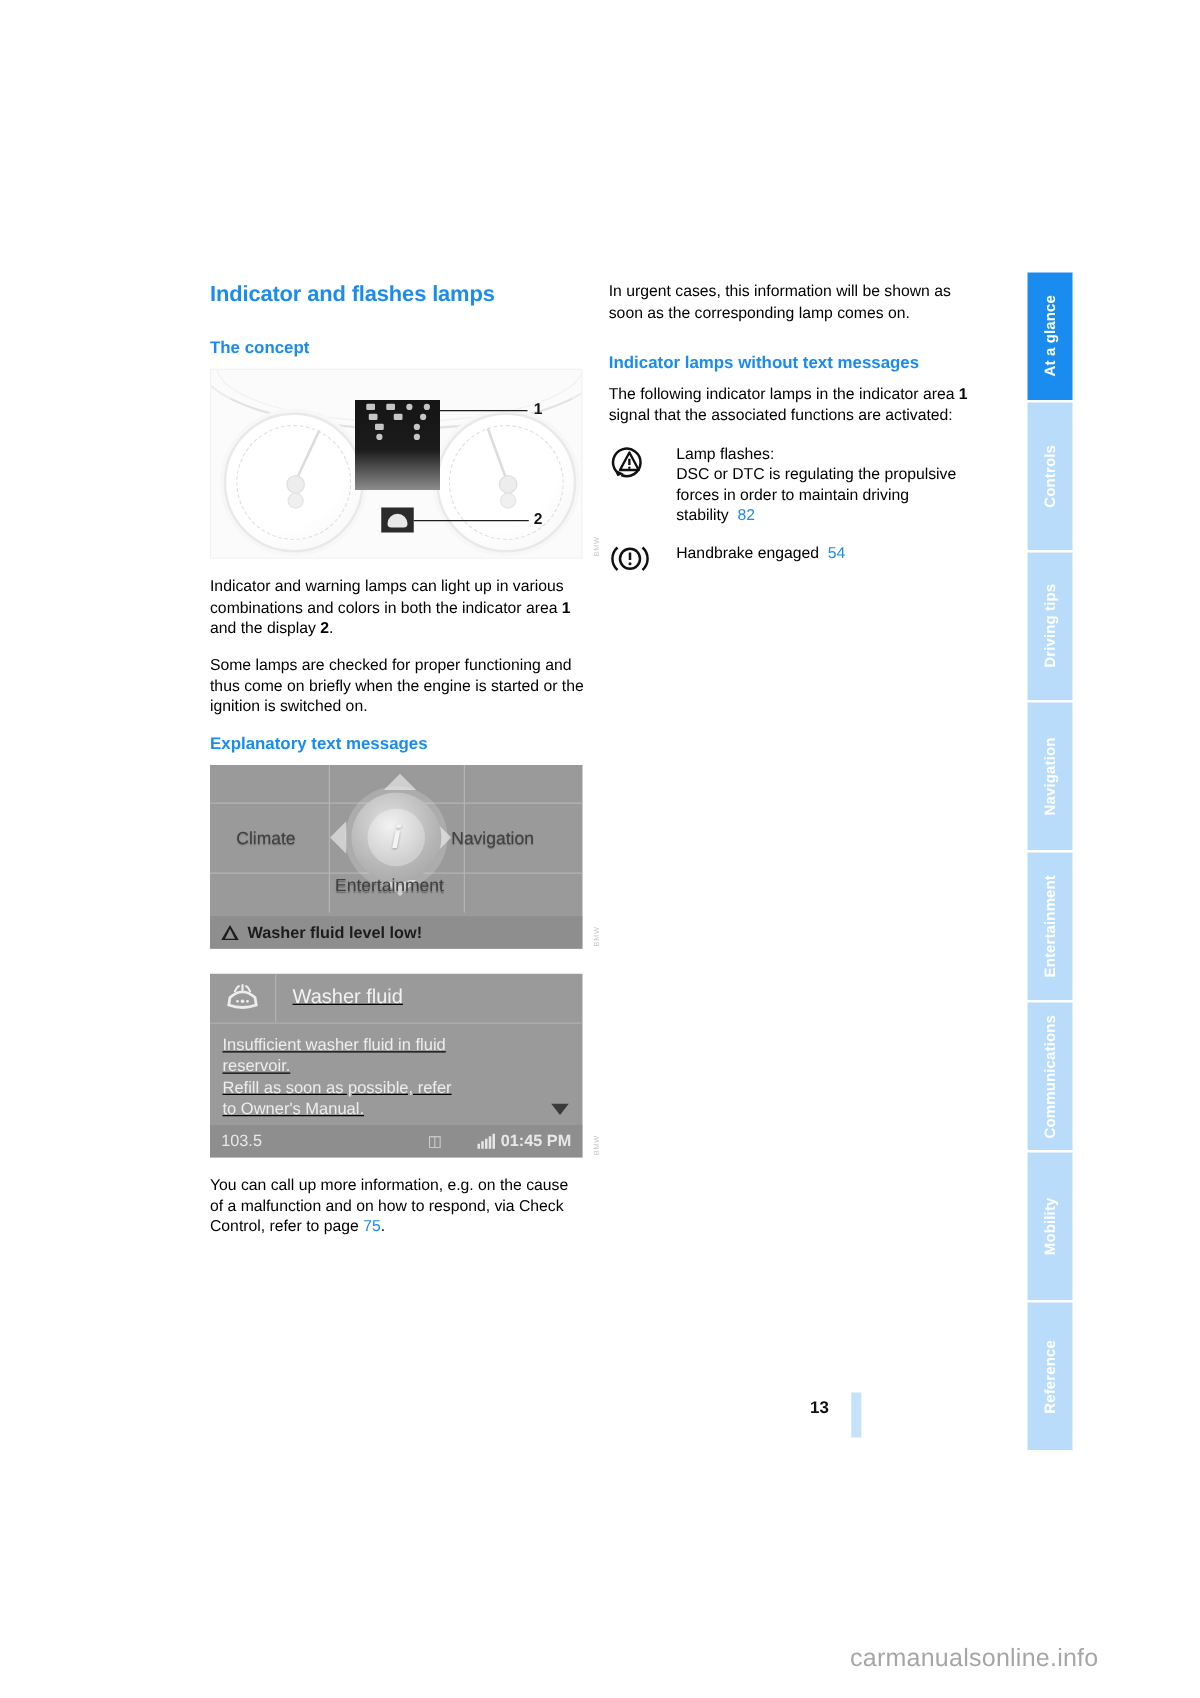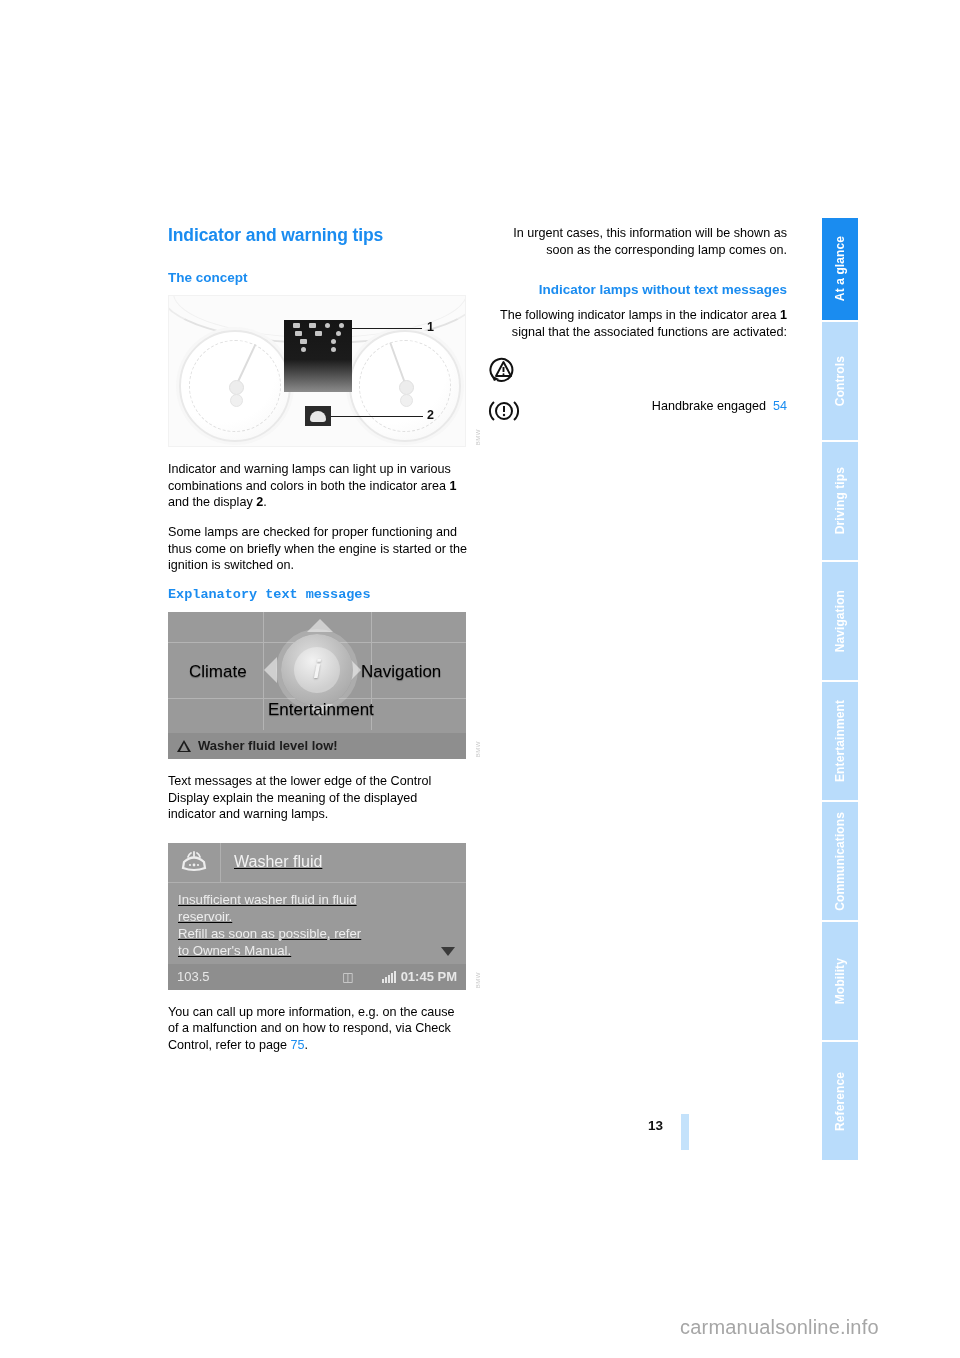--- a/index.html
+++ b/index.html
@@ -7,38 +7,38 @@
     width:960px;height:1358px;position:relative;overflow:hidden;
     font-family:"Liberation Sans","DejaVu Sans",sans-serif;
     color:#000;
     -webkit-font-smoothing:antialiased;
   }
   .page{position:absolute;inset:0;}
 
   
   .col{position:absolute;top:225px;width:300px;}
   .col-left{left:168px;}
-  .col-right{left:487px;text-align:right;}
+  .col-right{left:487px;}
 
   h1.title{
     font-size:17.5px;font-weight:bold;color:#1a8cf0;
     margin:0 0 24px 0;letter-spacing:-0.1px;line-height:1.2;
   }
   h2.sub{
     font-size:13.5px;font-weight:bold;color:#1a8cf0;
     margin:0 0 9px 0;line-height:1.2;
   }
   p.body{
     font-size:12.6px;line-height:16.6px;margin:0 0 13px 0;color:#000;
   }
   p.body:last-child{margin-bottom:12px;}
   .ref{color:#1a8cf0;}
   .bold{font-weight:bold;}
 
-  .gap-before{margin-top:24px;font-family:Liberation Mono, monospace;}
+  .gap-before{margin-top:24px;}
 
   
   .fig{position:relative;margin:0 0 14px 0;}
   .fig-caption-id{
     position:absolute;right:-13px;bottom:2px;
     writing-mode:vertical-rl;transform:rotate(180deg);
     font-size:6px;color:#c9c9c9;letter-spacing:.5px;
   }
 
   
@@ -103,21 +103,21 @@
 
   
   .cd1{
     width:298px;height:147px;background:#9a9a9a;position:relative;overflow:hidden;
     color:#ffffff;
   }
   .cd1 .grid{position:absolute;left:0;top:0;right:0;height:118px;}
   .cd1 .vline{position:absolute;top:0;bottom:0;width:1px;background:#b4b4b4;}
   .cd1 .hline{position:absolute;left:0;right:0;height:1px;background:#b4b4b4;}
   .cd1 .label{
-    position:absolute;font-size:17px;color:#000000;
+    position:absolute;font-size:14px;color:#404040;
     text-shadow:0 1px 1px rgba(0,0,0,.35);
   }
   .cd1 .lbl-climate{left:21px;top:50px;}
   .cd1 .lbl-nav{left:193px;top:50px;}
   .cd1 .lbl-ent{left:100px;top:88px;}
   .cd1 .knob{
     position:absolute;left:113px;top:22px;width:72px;height:72px;border-radius:50%;
     background:radial-gradient(circle at 42% 32%,#dedede 0%,#b6b6b6 58%,#9e9e9e 100%);
     box-shadow:0 0 0 5px rgba(255,255,255,.18);
   }
@@ -228,21 +228,21 @@
     font-family:"Liberation Sans","DejaVu Sans",sans-serif;letter-spacing:.2px;
   }
 </style>
 </head>
 <body>
 
 <div class="page">
 
   <div class="col col-left">
 
-    <h1 class="title">Indicator and warning tips</h1>
+    <h1 class="title">Indicator and flashes lamps</h1>
 
     <h2 class="sub">The concept</h2>
 
     <div class="fig">
       <div class="cluster">
         <div class="dash-arc"></div>
         <div class="dash-arc2"></div>
 
         <div class="dial left">
           <div class="ticks"></div>
@@ -318,21 +318,20 @@
         <div class="label lbl-nav">Navigation</div>
         <div class="label lbl-ent">Entertainment</div>
         <div class="statusbar">
           <span class="warn-tri"></span>
           <span>Washer fluid level low!</span>
         </div>
       </div>
       <span class="fig-caption-id">BMW</span>
     </div>
 
-    <p class="body">Text messages at the lower edge of the Control Display explain the meaning of the displayed indicator and warning lamps.</p>
 
     <div class="fig" style="margin-top:20px;text-decoration:underline;">
       <div class="cd2">
         <div class="hdr">
           <div class="ic">
             <svg width="30" height="22" viewBox="0 0 30 22" aria-hidden="true">
               <path d="M5 11 q10 -9 20 0 l1 6 q-11 4 -22 0 z" fill="none" stroke="#ededed" stroke-width="2.2"></path>
               <circle cx="15" cy="14" r="1.4" fill="#ededed"></circle>
               <circle cx="11" cy="14" r="1.1" fill="#ededed"></circle>
               <circle cx="19" cy="14" r="1.1" fill="#ededed"></circle>
@@ -386,20 +385,21 @@
       <div class="lamp-row">
         <div class="icon-cell">
           <svg width="34" height="30" viewBox="0 0 34 30" aria-hidden="true">
             <path d="M6 22 A11 11 0 1 1 10 25" fill="none" stroke="#111" stroke-width="2"></path>
             <path d="M4 20 L7 26 L12 24 z" fill="#111"></path>
             <path d="M16.5 7 L24 21 H9 z" fill="none" stroke="#111" stroke-width="1.9" stroke-linejoin="round"></path>
             <line x1="16.5" y1="12" x2="16.5" y2="17" stroke="#111" stroke-width="1.9"></line>
             <circle cx="16.5" cy="19.2" r="1" fill="#111"></circle>
           </svg>
         </div>
+        <div class="txt-cell"><span>Lamp flashes:</span><br><span>DSC or DTC is regulating the propulsive forces in order to maintain driving stability</span>&nbsp;&nbsp;<span class="ref">82</span></div>
       </div>
 
       <div class="lamp-row">
         <div class="icon-cell">
           <svg width="34" height="26" viewBox="0 0 34 26" aria-hidden="true">
             <circle cx="17" cy="13" r="8" fill="none" stroke="#111" stroke-width="2"></circle>
             <line x1="17" y1="8" x2="17" y2="14" stroke="#111" stroke-width="2"></line>
             <circle cx="17" cy="17" r="1.2" fill="#111"></circle>
             <path d="M7 4 A12 12 0 0 0 7 22" fill="none" stroke="#111" stroke-width="2"></path>
             <path d="M27 4 A12 12 0 0 1 27 22" fill="none" stroke="#111" stroke-width="2"></path>

